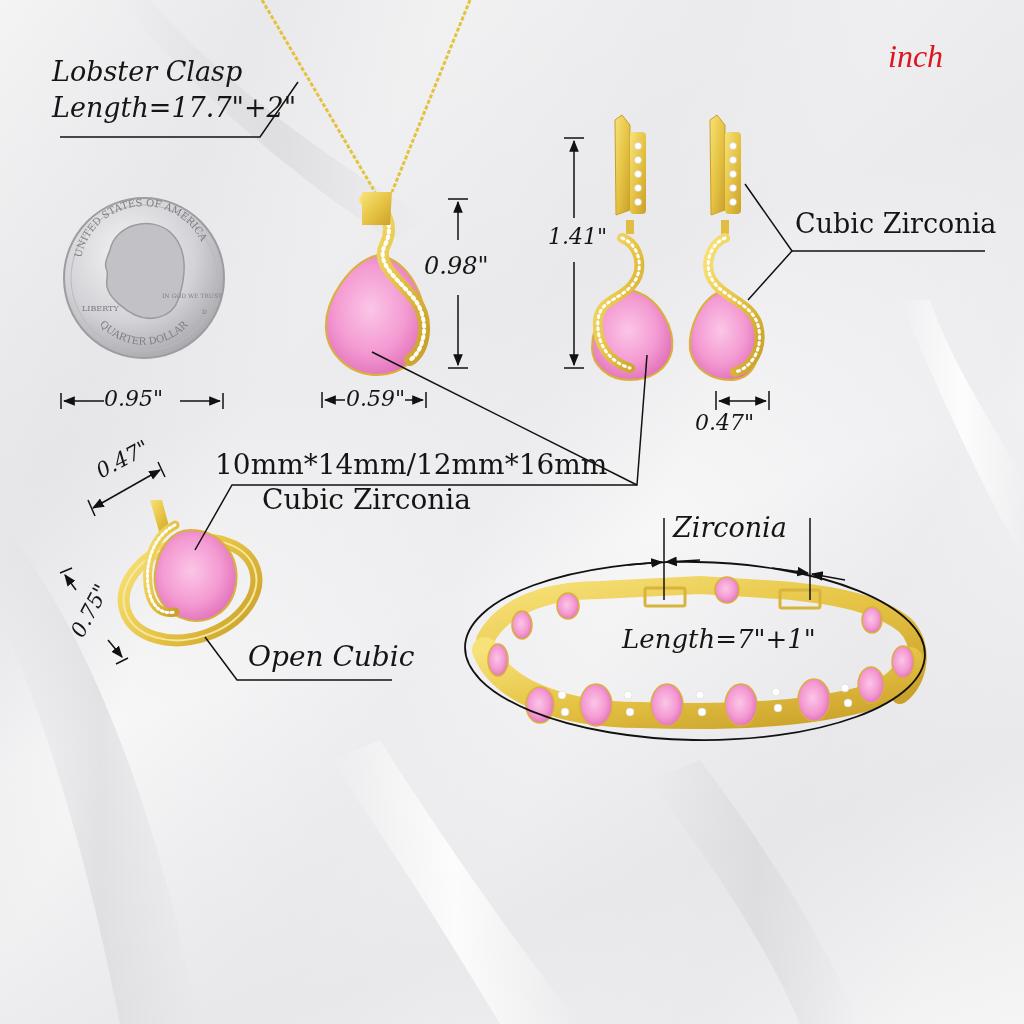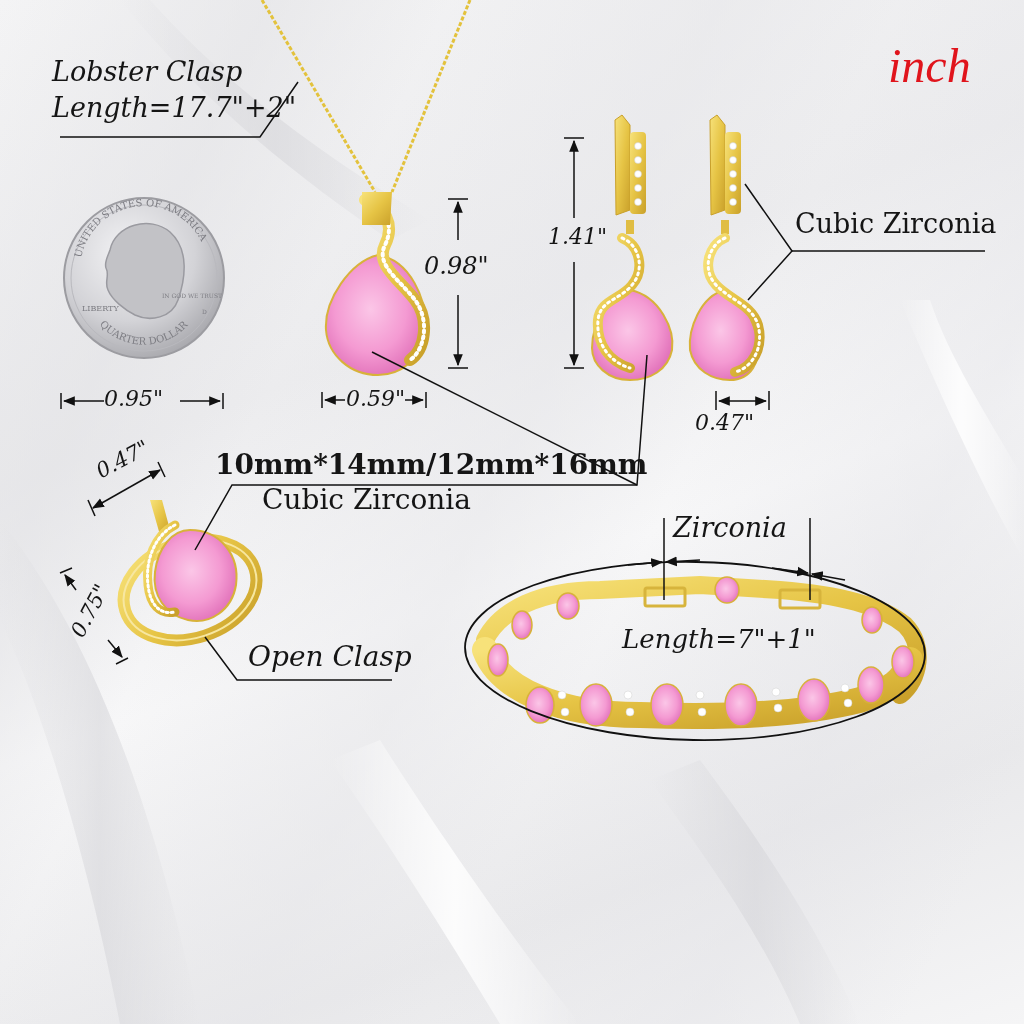--- a/index.html
+++ b/index.html
@@ -5,21 +5,21 @@
   html,body{margin:0;padding:0;}
   body{width:1024px;height:1024px;overflow:hidden;position:relative;
     font-family:"DejaVu Serif","Liberation Serif",serif;color:#111;
     background:
       linear-gradient(115deg, rgba(255,255,255,0) 0%, rgba(225,225,228,0.55) 18%, rgba(255,255,255,0) 30%, rgba(230,230,233,0.5) 48%, rgba(255,255,255,0) 60%, rgba(228,228,232,0.45) 78%, rgba(255,255,255,0) 92%),
       linear-gradient(160deg,#f4f4f5 0%,#ececee 35%,#f7f7f8 55%,#e9e9eb 80%,#f5f5f6 100%);
   }
   .layer{position:absolute;left:0;top:0;width:1024px;height:1024px;}
   .lbl{position:absolute;white-space:nowrap;font-style:italic;color:#151515;}
   .serif-up{font-style:normal;}
-  .unit{position:absolute;left:888px;top:38px;font-family:"Liberation Serif",serif;font-style:italic;font-size:48px;color:#e0141c;}
+  .unit{position:absolute;left:888px;top:38px;font-family:"Liberation Serif",serif;font-style:italic;font-size:32px;color:#e0141c;}
 </style>
 </head>
 <body>
 
 <svg class="layer" viewBox="0 0 1024 1024">
   <defs>
     <linearGradient id="fold1" x1="0" y1="0" x2="1" y2="0">
       <stop offset="0" stop-color="#ffffff" stop-opacity="0"></stop>
       <stop offset="0.5" stop-color="#ffffff" stop-opacity="0.85"></stop>
       <stop offset="1" stop-color="#ffffff" stop-opacity="0"></stop>
@@ -229,21 +229,21 @@
 
 <div class="lbl" style="left:104px;top:386px;font-size:22px;">0.95"</div>
 
 <div class="lbl" style="left:424px;top:252px;font-size:24px;">0.98"</div>
 <div class="lbl" style="left:346px;top:386px;font-size:22px;">0.59"</div>
 
 <div class="lbl" style="left:548px;top:224px;font-size:22px;">1.41"</div>
 <div class="lbl" style="left:695px;top:410px;font-size:22px;">0.47"</div>
 <div class="lbl serif-up" style="left:795px;top:208px;font-size:27px;">Cubic Zirconia</div>
 
-<div class="lbl serif-up" style="left:215px;top:448px;font-size:28px;font-weight:bold;">10mm*14mm/12mm*16mm</div>
+<div class="lbl serif-up" style="left:215px;top:448px;font-size:28px;">10mm*14mm/12mm*16mm</div>
 <div class="lbl serif-up" style="left:262px;top:483px;font-size:28px;">Cubic Zirconia</div>
 
 <div class="lbl" style="left:92px;top:462px;font-size:21px;transform:rotate(-28deg);transform-origin:left top;">0.47"</div>
 <div class="lbl" style="left:66px;top:630px;font-size:21px;transform:rotate(-62deg);transform-origin:left top;">0.75"</div>
-<div class="lbl" style="left:248px;top:640px;font-size:28px;">Open Clasp</div>
+<div class="lbl" style="left:248px;top:640px;font-size:28px;">Open Cubic</div>
 
 <div class="lbl" style="left:673px;top:512px;font-size:27px;">Zirconia</div>
 <div class="lbl" style="left:622px;top:624px;font-size:26px;">Length=7"+1"</div>
 
 </body></html>

